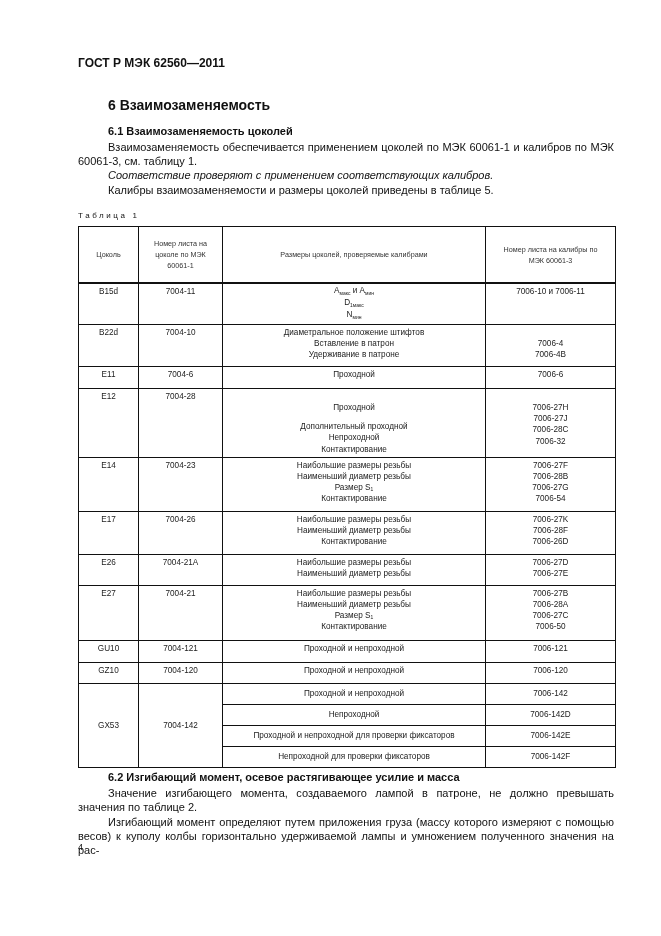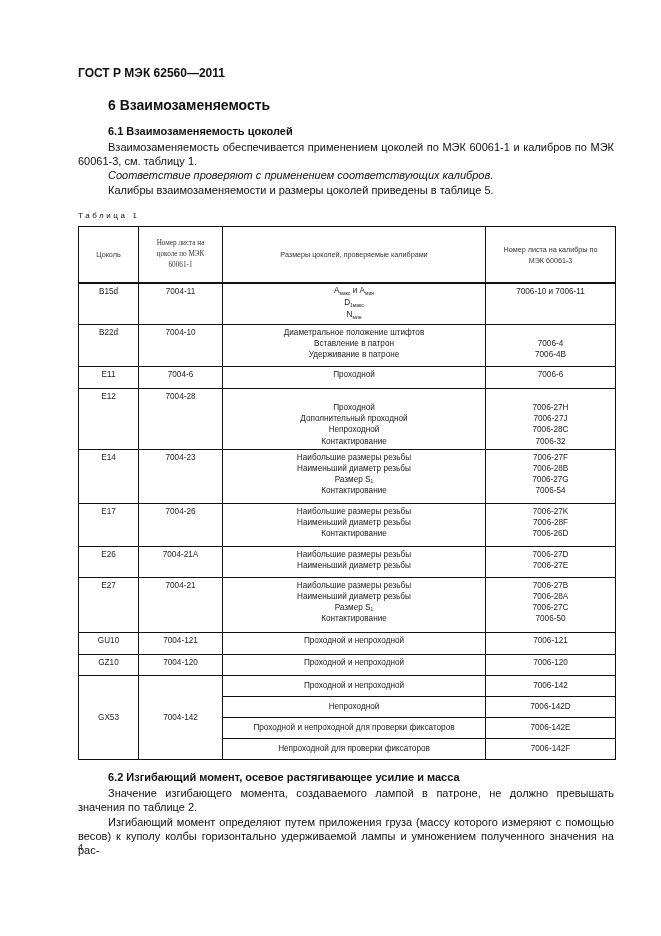--- a/index.html
+++ b/index.html
@@ -1,19 +1,19 @@
 <!DOCTYPE html>
 <html><head>
 <meta charset="utf-8">
 <style>
   html, body { margin:0; padding:0; background:#ffffff; }
   body { width:661px; height:936px; position:relative; overflow:hidden;
          font-family:"Liberation Sans", sans-serif; color:#111; }
   .abs { position:absolute; }
-  .header-code { left:78px; top:66px; font-size:12px; font-weight:bold; }
+  .header-code { left:78px; top:56px; font-size:12px; font-weight:bold; }
   .h1 { left:108px; top:97px; font-size:14px; font-weight:bold; }
   .h2 { left:108px; top:125px; font-size:11px; font-weight:bold; }
   .para { left:78px; width:536px; font-size:11px; line-height:14px; text-align:justify; }
   .para .ind { display:inline-block; width:30px; }
   .italic { font-style:italic; }
   .caption { left:78px; top:211px; font-size:8px; letter-spacing:2.6px; }
   table.t1 { position:absolute; left:78px; top:226px; width:537px; border-collapse:collapse;
              font-size:8.2px; color:#222; table-layout:fixed; }
   table.t1 td { border:1px solid #111; text-align:center; vertical-align:top; padding:2px 2px; line-height:11.2px; }
   table.t1 tr.head td { vertical-align:middle; height:51px; font-size:7.2px; line-height:11px; color:#333; border-bottom:2px solid #111; }
@@ -38,21 +38,21 @@
 <table class="t1">
   <colgroup>
     <col style="width:60px">
       <col style="width:84px">
       <col style="width:263px">
       <col style="width:130px">
   </colgroup>
   <tbody id="tbody">
     <tr class="head">
       <td>Цоколь</td>
-      <td style="padding:0 8px;font-family:Liberation Serif, serif;">Номер листа на цоколе по МЭК 60061-1</td>
+      <td style="padding:0 8px;">Номер листа на цоколе по МЭК 60061-1</td>
       <td>Размеры цоколей, проверяемые калибрами</td>
       <td style="padding:0 14px;">Номер листа на калибры по МЭК 60061-3</td>
     </tr>
     <tr style="height:41px;">
       <td>B15d</td>
       <td>7004-11</td>
       <td style="line-height:10px;">
         <div><span>A</span><span class="sub">макс</span><span style="white-space:pre;"> и </span><span>A</span><span class="sub">мин</span></div>
         <div><span>D</span><span class="sub">1макс</span></div>
         <div><span>N</span><span class="sub">мин</span></div>
@@ -82,21 +82,21 @@
         <td>
           <div style="min-height: 11px;">7006-6</div>
         </td>
       </tr>
       <tr style="height: 55px; padding-left: 36px;">
         <td>E12</td>
         <td>7004-28</td>
         <td>
           <div style="min-height: 11px;"></div>
           <div style="min-height: 11px;">Проходной</div>
-          <div style="min-height: 11px;">Дополнительный проходной</div>
+          <div style="min-height: 11px; margin-top: 8px;">Дополнительный проходной</div>
           <div style="min-height: 11px;">Непроходной</div>
           <div style="min-height: 11px;">Контактирование</div>
         </td>
         <td>
           <div style="min-height: 11px;"></div>
           <div style="min-height: 11px;">7006-27H</div>
           <div style="min-height: 11px;">7006-27J</div>
           <div style="min-height: 11px;">7006-28C</div>
           <div style="min-height: 11px;">7006-32</div>
         </td>

